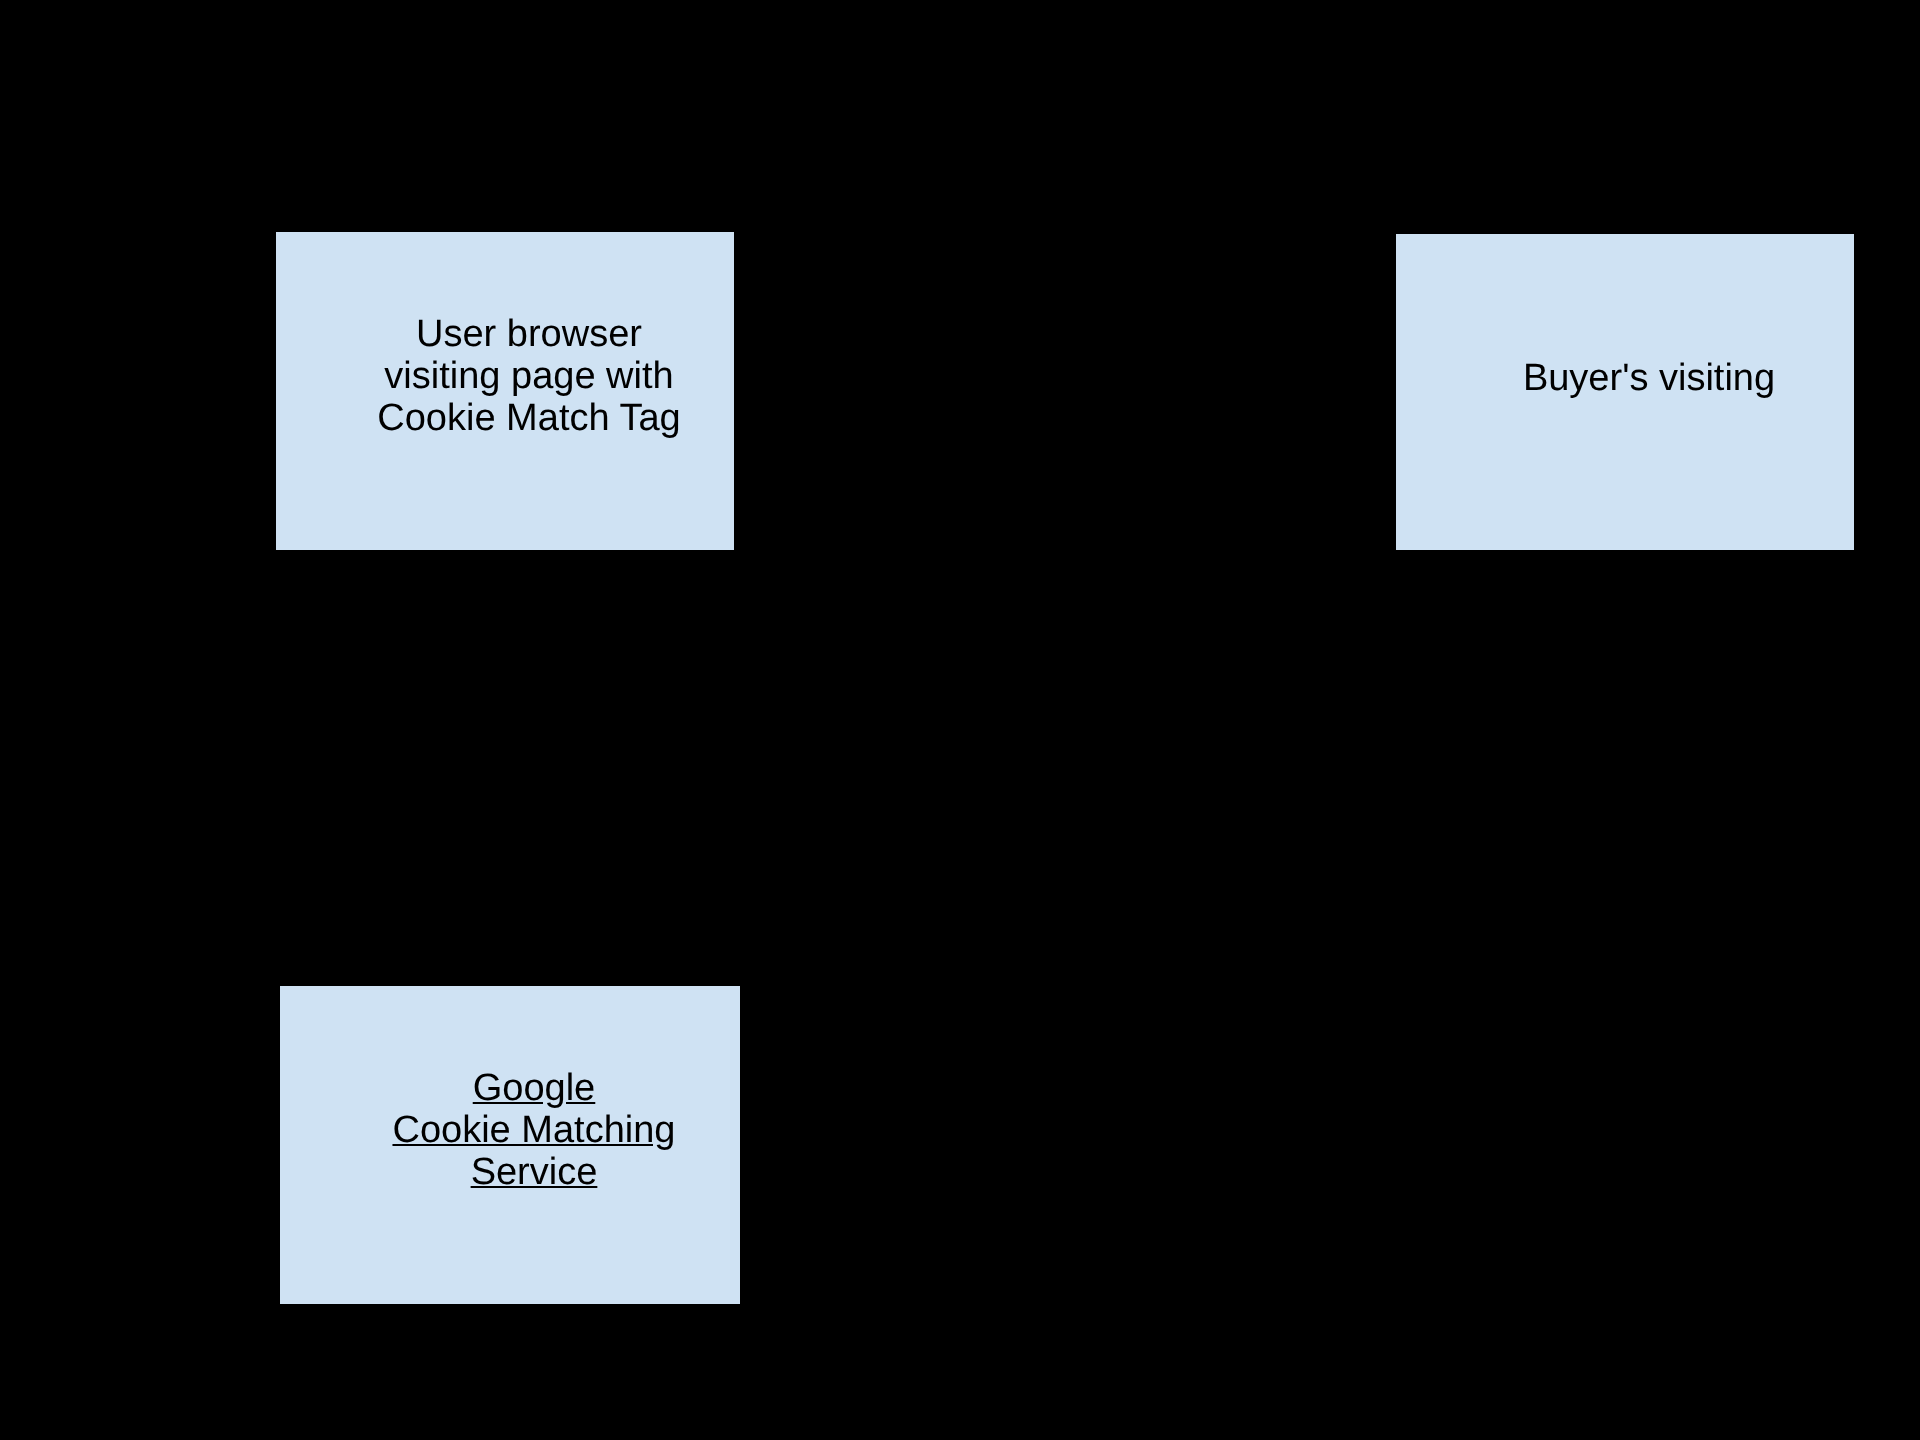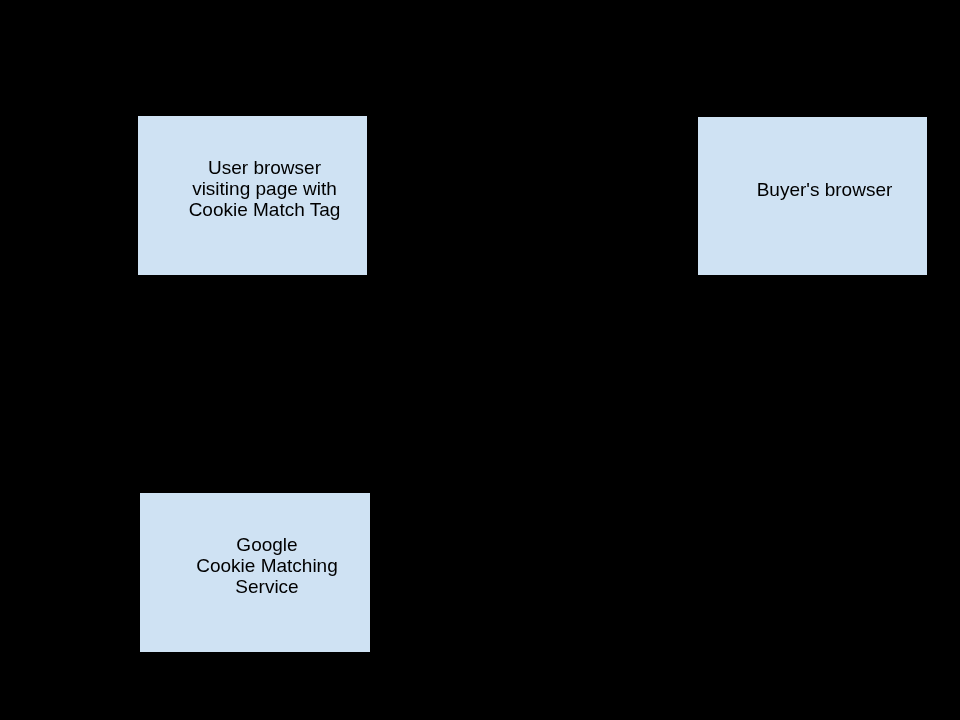--- a/index.html
+++ b/index.html
@@ -36,35 +36,35 @@
     text-align: center;
     white-space: pre-line;
     color: var(--text-color);
     font-size: 19px;
     line-height: 21px;
     transform: translateY(-7px);
     padding-left: 24px;
   }
   .node-user-browser   { left: 137px; top: 115px; width: 231px; height: 161px; }
   .node-buyers-service { left: 697px; top: 116px; width: 231px; height: 160px; }
-  .node-google-cms     { left: 139px; top: 492px; width: 232px; height: 161px; }
+  .node-google-cms     { left: 139px; top: 492px; width: 232px; height: 161px; text-decoration: underline; }
 </style>
 </head>
 <body>
 
 <div class="canvas">
 
   <div class="node node-user-browser">
     <span class="node-label">User browser
 visiting page with
 Cookie Match Tag</span>
   </div>
 
   <div class="node node-buyers-service">
-    <span class="node-label">Buyer's browser</span>
+    <span class="node-label">Buyer's visiting</span>
   </div>
 
   <div class="node node-google-cms">
     <span class="node-label">Google
 Cookie Matching
 Service</span>
   </div>
 
 </div>
 

